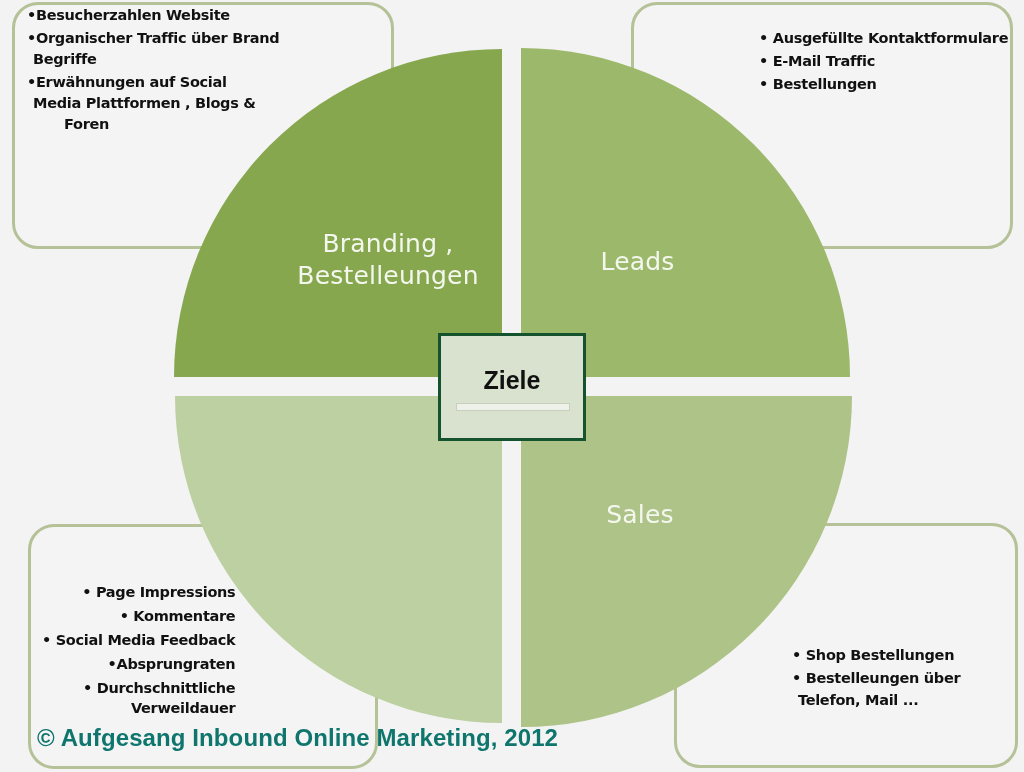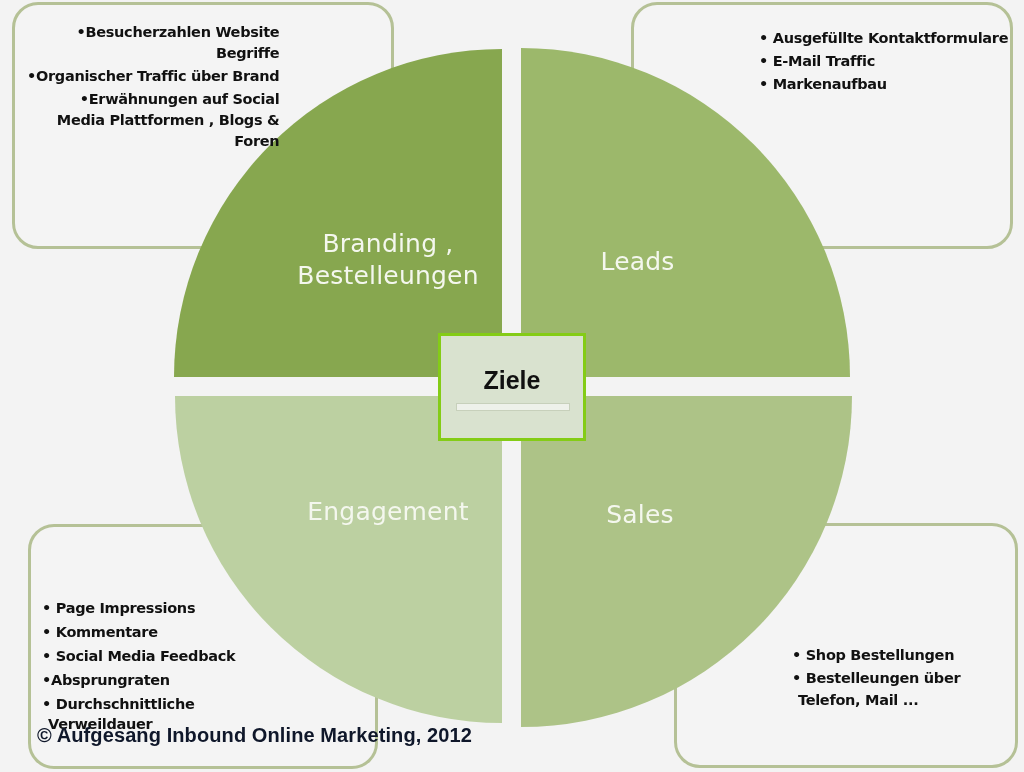--- a/index.html
+++ b/index.html
@@ -40,42 +40,42 @@
     font-size: 25px;
     color: #f4f7ee;
     text-align: center;
     line-height: 32px;
     white-space: nowrap;
     letter-spacing: 0.2px;
   }
   .center-box {
     position: absolute;
     left: 438px; top: 333px; width: 148px; height: 108px;
-    background: #84cc16;
+    background: #14532d;
     box-sizing: border-box;
   }
   .center-inner {
     position: absolute; left: 3px; top: 3px; right: 3px; bottom: 3px;
     background: #d9e2cf;
   }
   .center-title {
     position: absolute; left: 0; right: 0; top: 30px;
     text-align: center;
     font-family: "Liberation Sans", sans-serif;
     font-weight: bold; font-size: 25px; color: #111;
   }
   .center-bar {
     position: absolute; left: 15px; right: 13px; top: 67px; height: 6px;
     background: #eef1ea;
     border: 1px solid #c7d0bb;
   }
   .copyright {
     position: absolute; left: 37px; top: 724px;
     font-family: "Liberation Sans", sans-serif;
-    font-weight: bold; font-size: 20px; color: #0f172a;
+    font-weight: bold; font-size: 24px; color: #0f766e;
     white-space: nowrap;
     letter-spacing: 0.1px;
   }
 </style>
 </head>
 <body>
 
 <div class="frame">
 
   <div class="box" style="left:12px; top:2px; width:382px; height:247px;"></div>
@@ -87,36 +87,36 @@
 
     <path d="M502,377 L174,377 A328,328 0 0 1 502,49 Z" fill="#87a74f"></path>
 
     <path d="M521,377 L521,48 A329,329 0 0 1 850,377 Z" fill="#9cb86b"></path>
 
     <path d="M502,396 L502,723 A327,327 0 0 1 175,396 Z" fill="#bcd0a1"></path>
 
     <path d="M521,396 L852,396 A331,331 0 0 1 521,727 Z" fill="#adc387"></path>
   </svg>
 
-  <ul class="bullets" style="left:27px; top:21px;text-align:right;">
+  <ul class="bullets" style="left:27px; top:4px;">
     <li>•Besucherzahlen Website</li>
+    <li>•Organischer Traffic über Brand</li>
     <li style="padding-left:6px;margin-top:-2px;"> Begriffe</li>
-    <li>•Organischer Traffic über Brand</li>
     <li>•Erwähnungen auf Social</li>
     <li style="padding-left:6px;margin-top:-2px;"> Media Plattformen , Blogs &amp;</li>
-    <li style="padding-left:6px;margin-top:-2px;"> Foren</li>
+    <li style="padding-left:6px;margin-top:-2px;margin-left:31px;"> Foren</li>
   </ul>
 
   <ul class="bullets" style="left:759px; top:27px;">
     <li>• Ausgefüllte Kontaktformulare</li>
     <li>• E-Mail Traffic</li>
-    <li>• Markenaufbau</li>
+    <li>• Bestellungen</li>
   </ul>
 
-  <ul class="bullets" style="left:42px; top:596px; line-height:24px;">
+  <ul class="bullets" style="left:42px; top:580px; line-height:24px;text-align:right;">
     <li>• Page Impressions</li>
     <li>• Kommentare</li>
     <li>• Social Media Feedback</li>
     <li>•Absprungraten</li>
     <li>• Durchschnittliche</li>
     <li style="padding-left:6px;margin-top:-4px;">  Verweildauer</li>
   </ul>
 
   <ul class="bullets" style="left:792px; top:596px;margin-top:48px;">
     <li>• Shop Bestellungen</li>
@@ -124,23 +124,20 @@
     <li style="padding-left:6px;margin-top:-1px;">  Telefon, Mail ...</li>
   </ul>
 
   <div class="q-label" style="left:288px; top:228px; width:200px;">
     <div>Branding ,</div>
     <div>Bestelleungen</div>
   </div>
   <div class="q-label" style="left:580px; top:246px; width:115px;">
     <div>Leads</div>
   </div>
-  <div class="q-label" style="left:300px; top:496px; width:176px;">
-    <div>Engagement</div>
-  </div>
   <div class="q-label" style="left:590px; top:499px; width:100px;">
     <div>Sales</div>
   </div>
 
   <div class="center-box">
     <div class="center-inner">
       <div class="center-title">Ziele</div>
       <div class="center-bar"></div>
     </div>
   </div>

